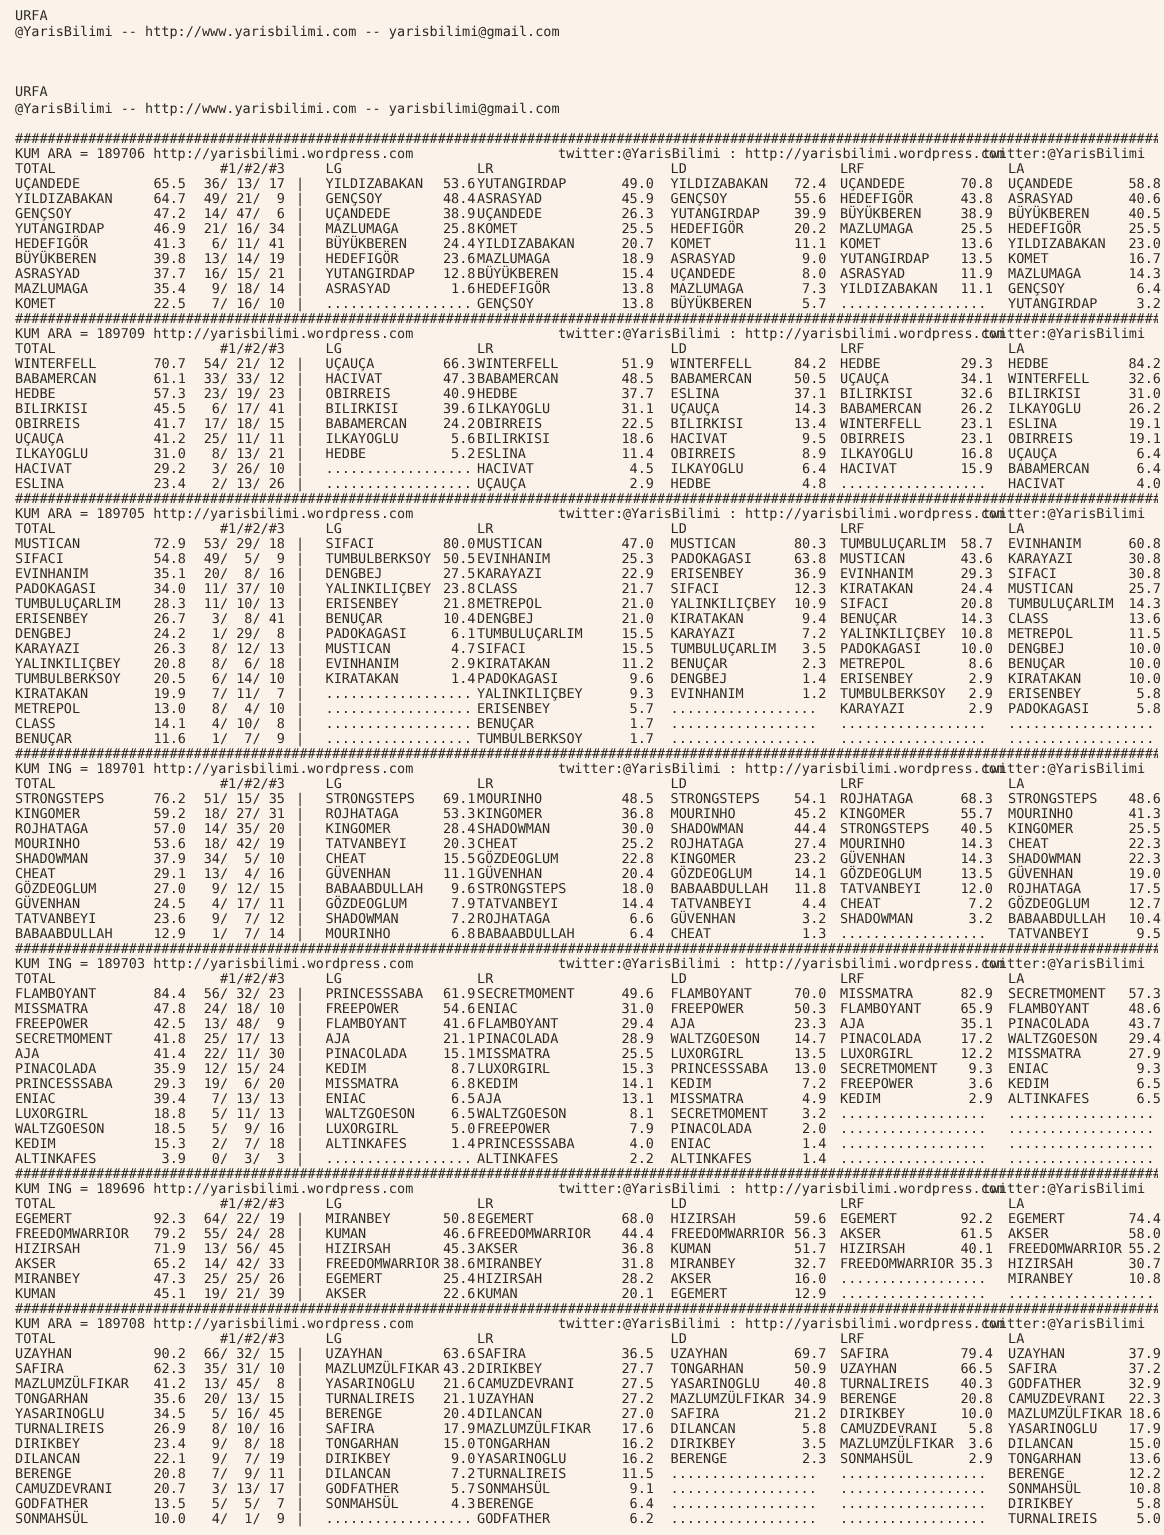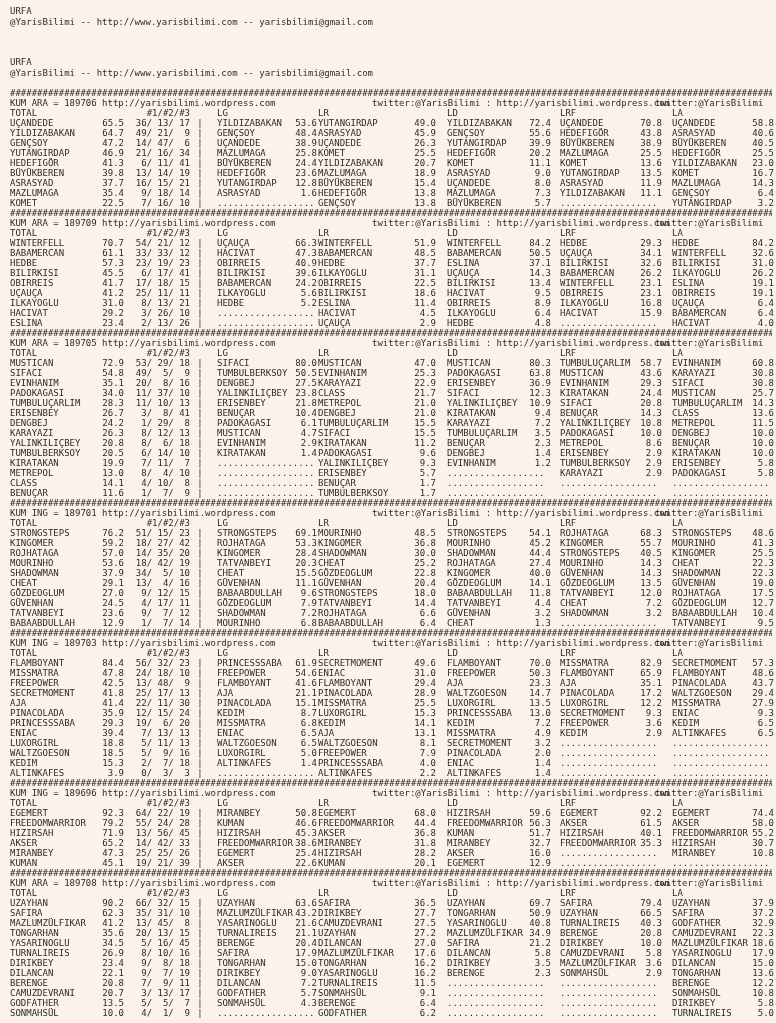--- a/index.html
+++ b/index.html
@@ -666,38 +666,38 @@
       <span class="f c-lg-n">LG</span>
       <span class="f c-lr-n">LR</span>
       <span class="f c-ld-n">LD</span>
       <span class="f c-lrf-n">LRF</span>
       <span class="f c-la-n">LA</span>
     </div>
     <div class="rows">
   <div class="line">
     <span class="f c-name">STRONGSTEPS</span>
     <span class="f c-total">76.2</span>
-    <span class="f c-p123">51/ 15/ 23</span>
+    <span class="f c-p123">51/ 15/ 35</span>
     <span class="f c-pipe">|</span>
     <span class="f c-lg-n">STRONGSTEPS</span>
     <span class="f c-lg-v">69.1</span>
     <span class="f c-lr-n">MOURINHO</span>
     <span class="f c-lr-v">48.5</span>
     <span class="f c-ld-n">STRONGSTEPS</span>
     <span class="f c-ld-v">54.1</span>
     <span class="f c-lrf-n">ROJHATAGA</span>
     <span class="f c-lrf-v">68.3</span>
     <span class="f c-la-n">STRONGSTEPS</span>
     <span class="f c-la-v">48.6</span>
   </div>
 
   <div class="line">
     <span class="f c-name">KINGOMER</span>
     <span class="f c-total">59.2</span>
-    <span class="f c-p123">18/ 27/ 42</span>
+    <span class="f c-p123">18/ 27/ 31</span>
     <span class="f c-pipe">|</span>
     <span class="f c-lg-n">ROJHATAGA</span>
     <span class="f c-lg-v">53.3</span>
     <span class="f c-lr-n">KINGOMER</span>
     <span class="f c-lr-v">36.8</span>
     <span class="f c-ld-n">MOURINHO</span>
     <span class="f c-ld-v">45.2</span>
     <span class="f c-lrf-n">KINGOMER</span>
     <span class="f c-lrf-v">55.7</span>
     <span class="f c-la-n">MOURINHO</span>
@@ -741,21 +741,21 @@
   <div class="line">
     <span class="f c-name">SHADOWMAN</span>
     <span class="f c-total">37.9</span>
     <span class="f c-p123">34/  5/ 10</span>
     <span class="f c-pipe">|</span>
     <span class="f c-lg-n">CHEAT</span>
     <span class="f c-lg-v">15.5</span>
     <span class="f c-lr-n">GÖZDEOGLUM</span>
     <span class="f c-lr-v">22.8</span>
     <span class="f c-ld-n">KINGOMER</span>
-    <span class="f c-ld-v">40.0</span>
+    <span class="f c-ld-v">23.2</span>
     <span class="f c-lrf-n">GÜVENHAN</span>
     <span class="f c-lrf-v">14.3</span>
     <span class="f c-la-n">SHADOWMAN</span>
     <span class="f c-la-v">22.3</span>
   </div>
 
   <div class="line">
     <span class="f c-name">CHEAT</span>
     <span class="f c-total">29.1</span>
     <span class="f c-p123">13/  4/ 16</span>

